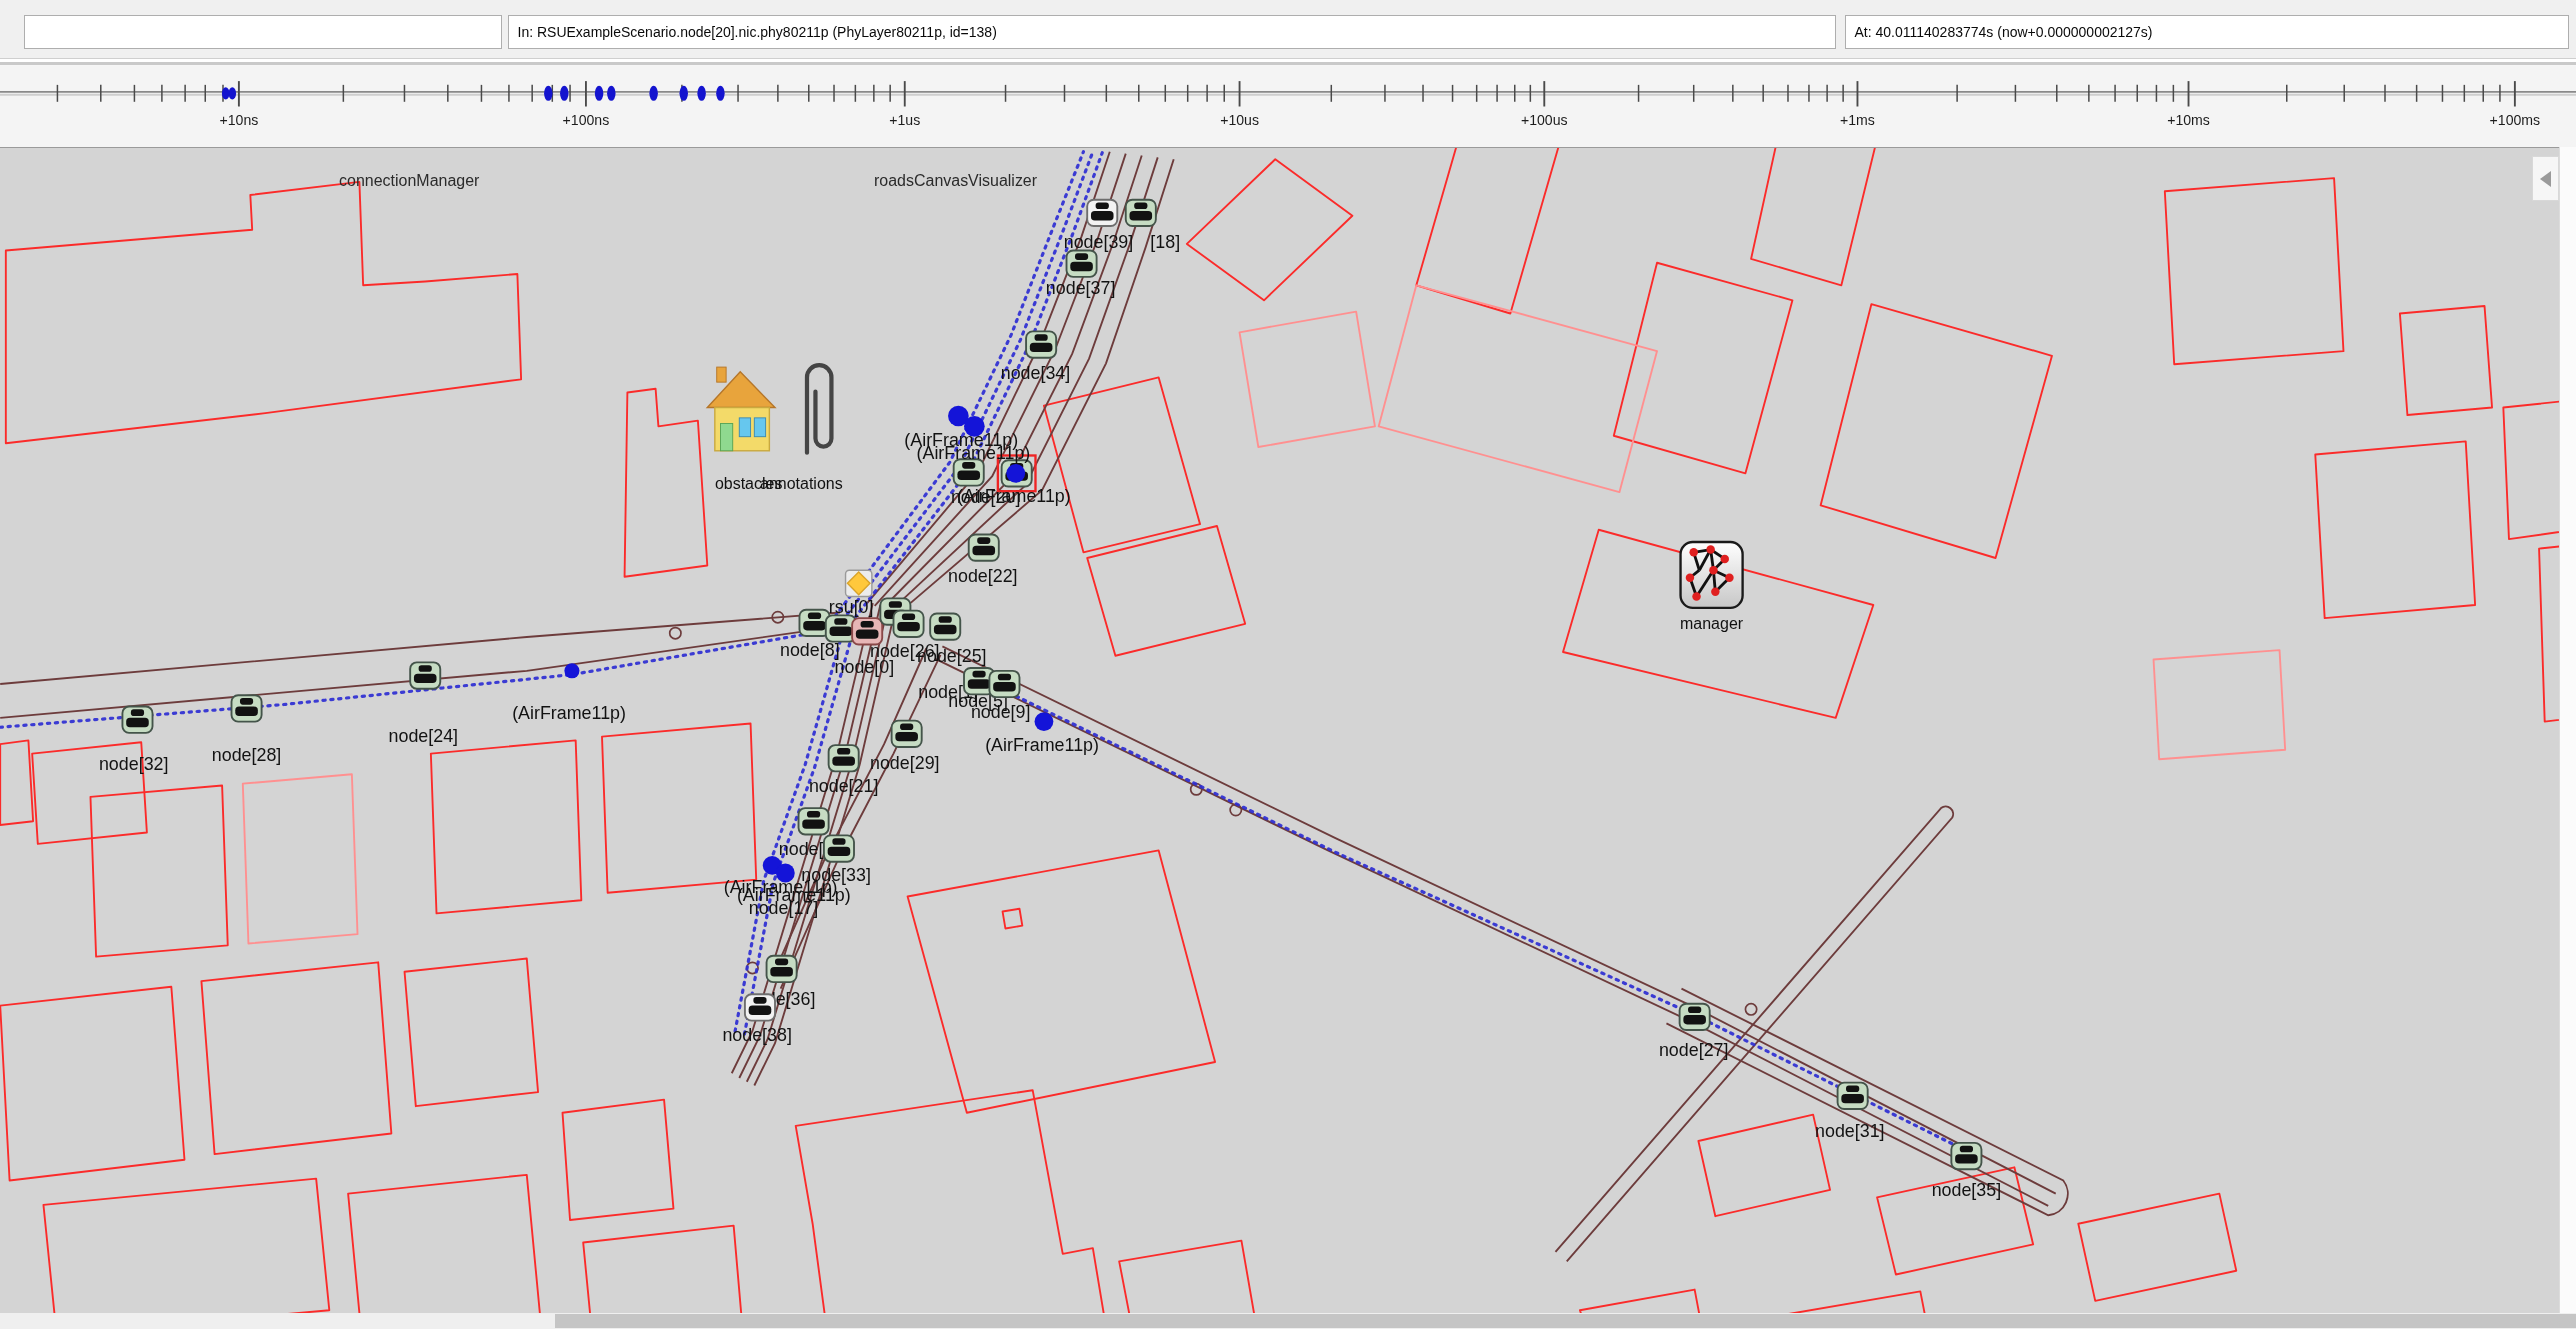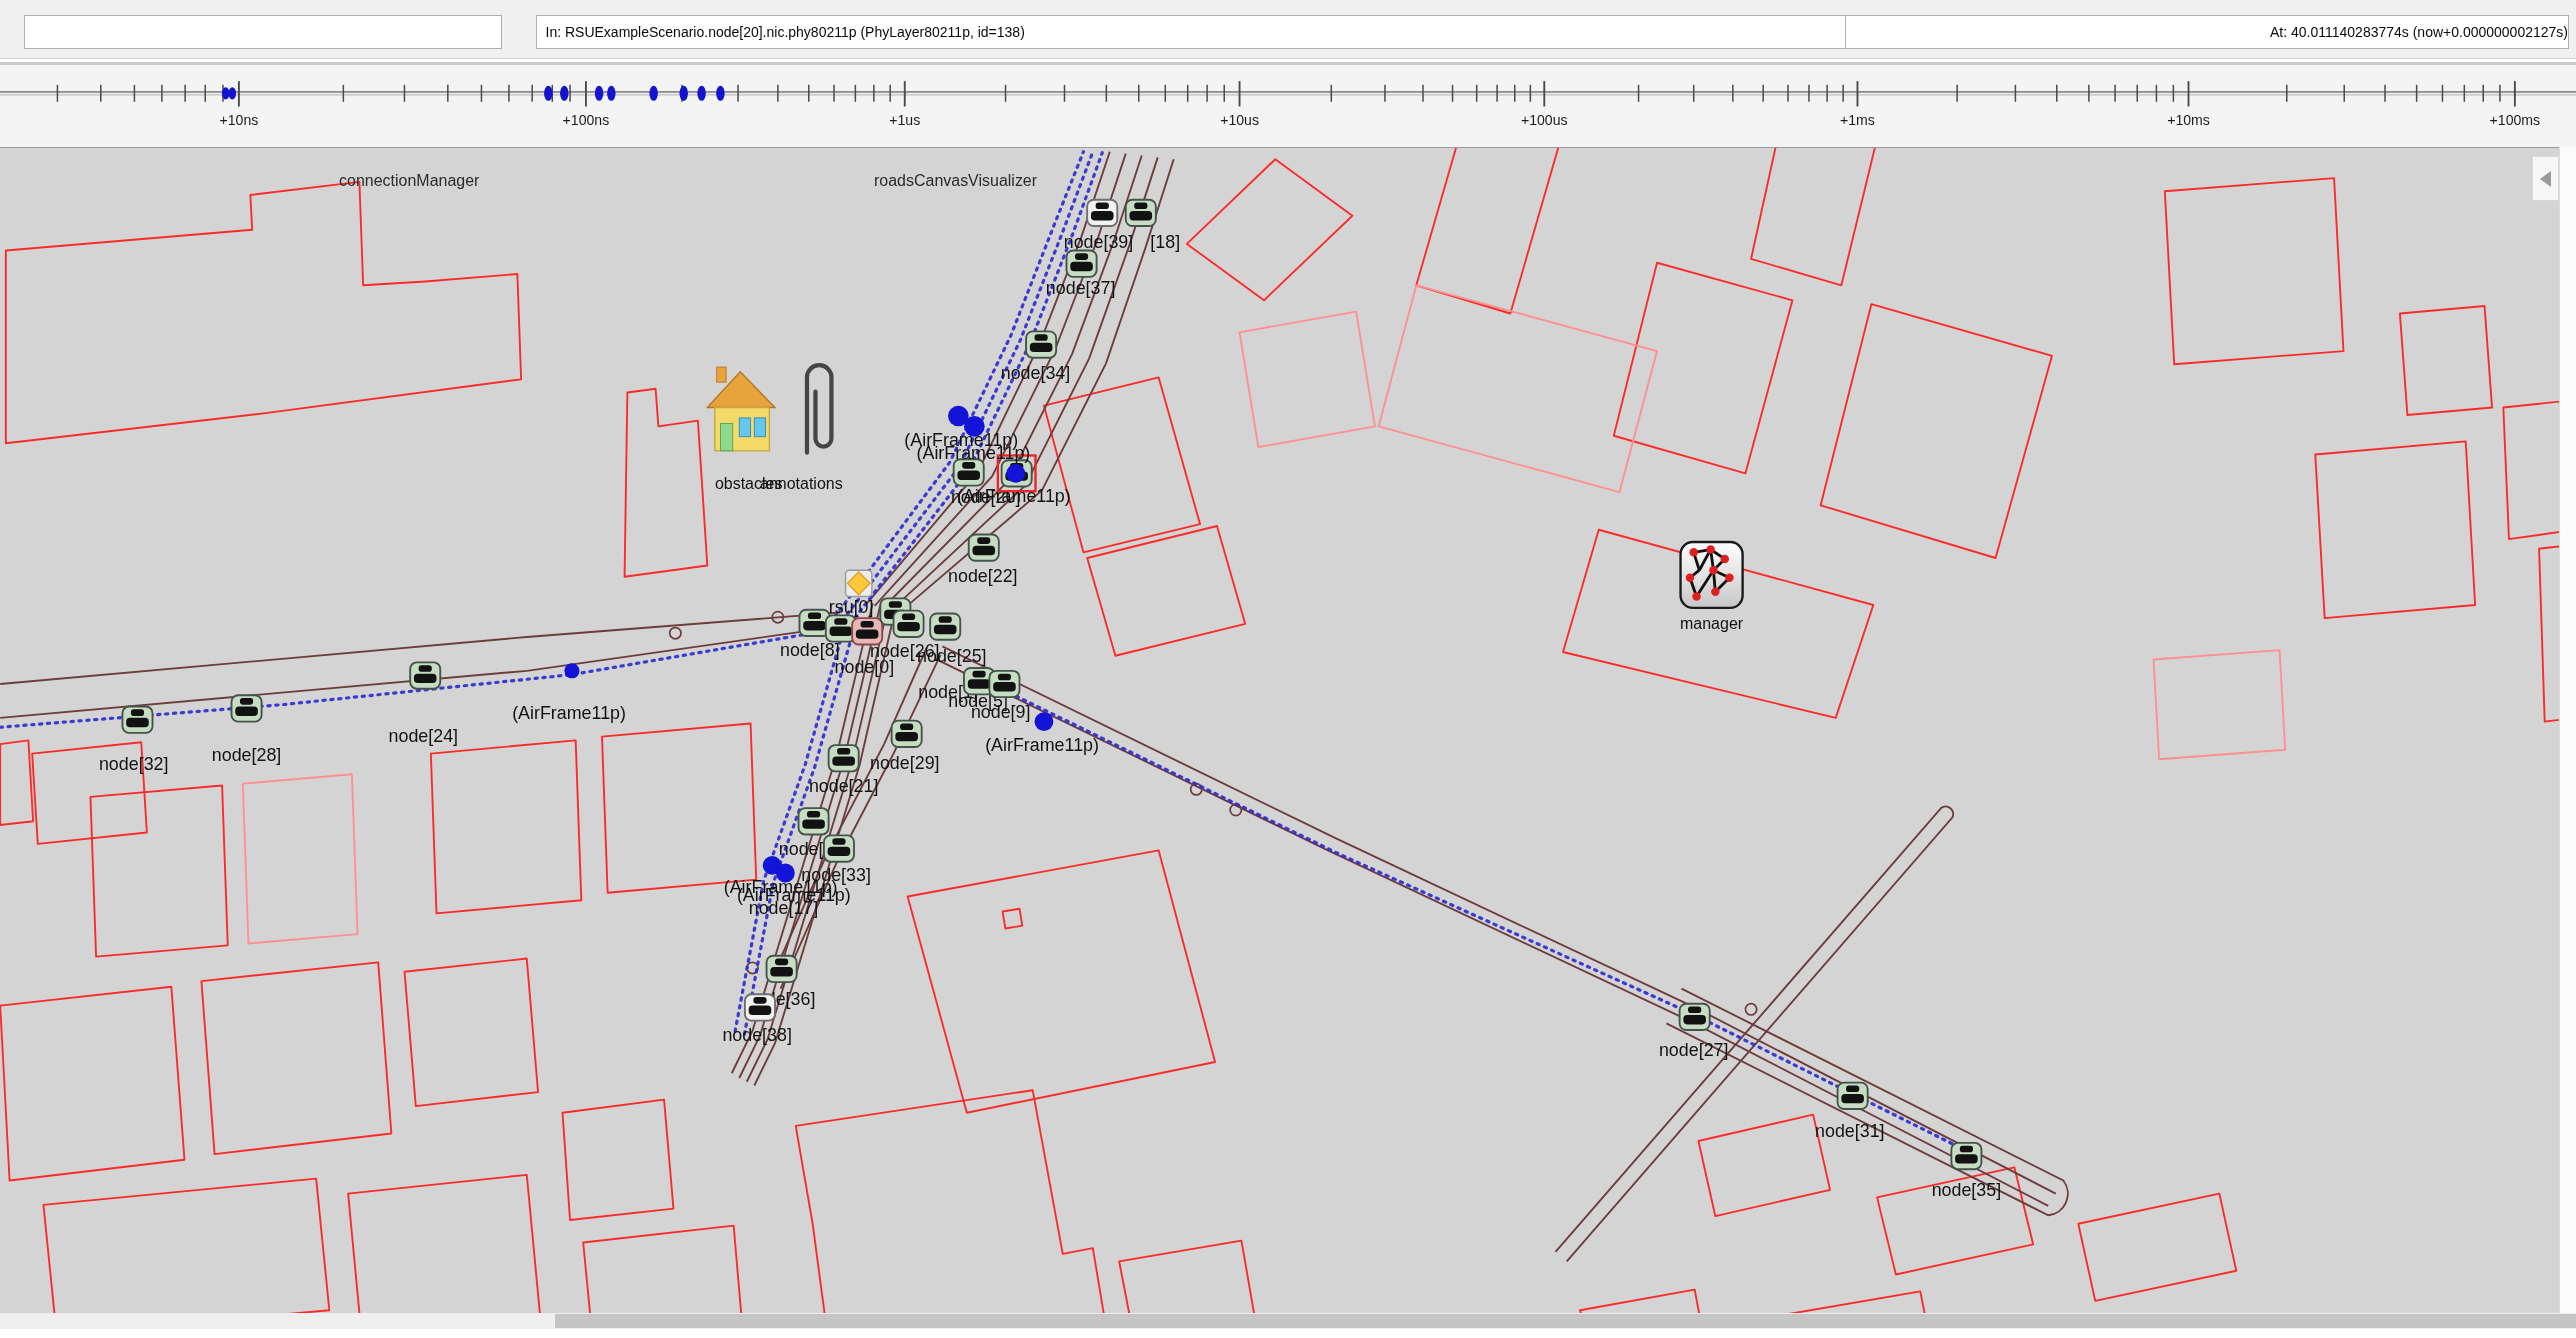--- a/index.html
+++ b/index.html
@@ -4,22 +4,22 @@
 <style>
   html,body{margin:0;padding:0;background:#ffffff;}
   body{font-family:"Liberation Sans",sans-serif;}
   #app{position:relative;width:2576px;height:1338px;overflow:hidden;background:#ffffff;}
 
   
   .topbar{position:absolute;left:0;top:0;width:2576px;height:58px;background:#f0f0f0;border-bottom:0.9px solid #cfcfcf;}
   .tb-box{position:absolute;top:15px;height:34px;background:#ffffff;border:0.9px solid #aeaeae;box-sizing:border-box;
           font-size:14px;color:#0a0a0a;line-height:32px;padding-left:8.5px;white-space:nowrap;overflow:hidden;}
   .tb-empty{left:23.5px;width:478px;}
-  .tb-event{left:508px;width:1328px;margin-left:28px;}
-  .tb-time{left:1845px;width:724px;text-align:right;}
+  .tb-event{left:508px;width:1328px;}
+  .tb-time{left:1845px;width:724px;}
 
   
   .tl-sep{position:absolute;left:0;top:62px;width:2576px;height:2.8px;background:#c9c9c9;border-bottom:0.9px solid #f5f5f5;}
   .timeline{position:absolute;left:0;top:66px;width:2576px;height:81px;background:#f4f4f4;text-decoration:underline;}
   .timeline svg{display:block;}
 
   
   .canvas{position:absolute;left:0;top:147px;width:2559px;height:1166px;background:#d4d4d4;border-top:0.9px solid #9a9a9a;box-sizing:border-box;}
   .canvas svg{display:block;}
   .right-strip{position:absolute;left:2559px;top:147px;width:17px;height:1166px;background:#fbfbfb;border-left:0.9px solid #dcdcdc;box-sizing:border-box;}

